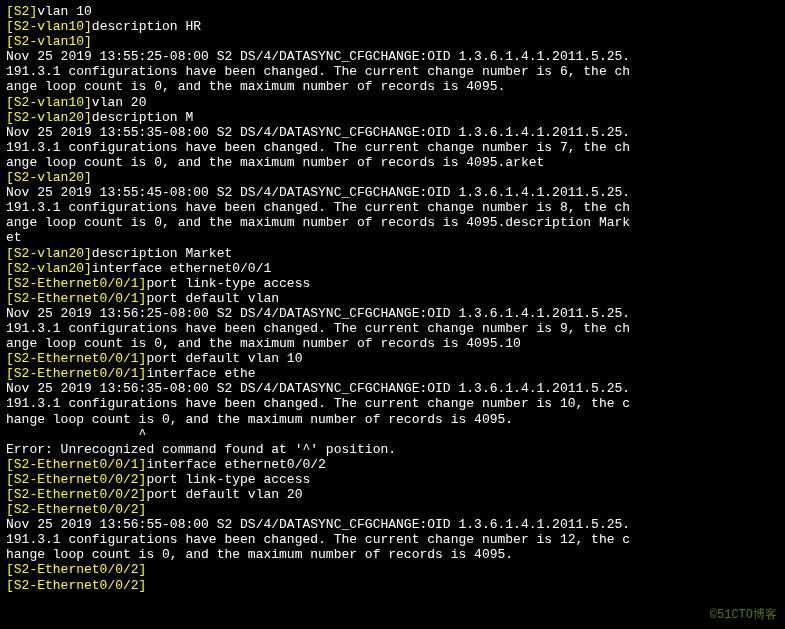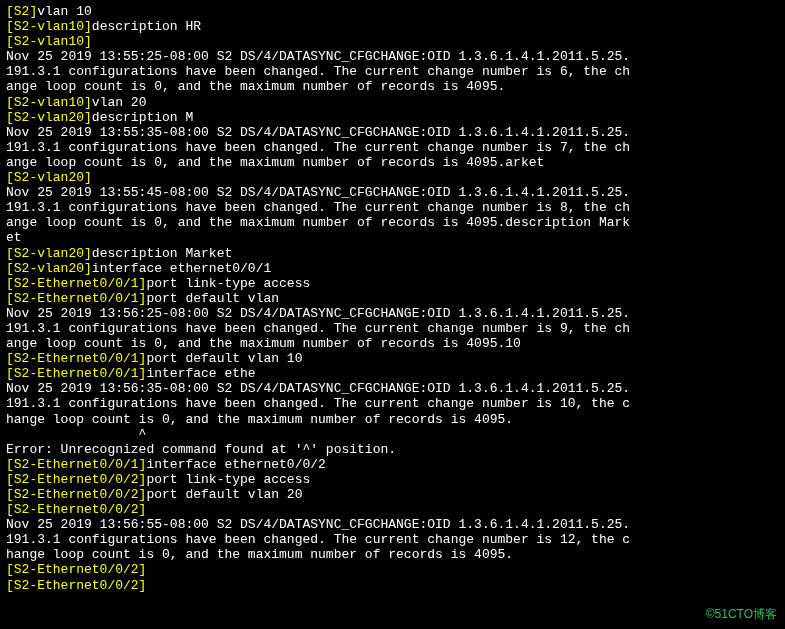--- a/index.html
+++ b/index.html
@@ -18,22 +18,22 @@
     color: #fff;
     padding: 4px 6px;
     white-space: pre;
     letter-spacing: 0px;
   }
   .y { color: #ffff00; margin-top: 45px; }
   .watermark {
     position: absolute;
     right: 8px;
     bottom: 6px;
-    color: #22c55e;
-    font-family: Liberation Sans, sans-serif;
+    color: #4d7c0f;
+    font-family: Liberation Mono, monospace;
     font-size: 12px;
     pointer-events: none;
   }
 </style>
 </head>
 <body>
 
 <div class="terminal" id="term"><div><span class="y">[S2]</span><span>vlan 10</span></div><div><span class="y">[S2-vlan10]</span><span>description HR</span></div><div><span class="y">[S2-vlan10]</span></div><div><span>Nov 25 2019 13:55:25-08:00 S2 DS/4/DATASYNC_CFGCHANGE:OID 1.3.6.1.4.1.2011.5.25.</span></div><div><span>191.3.1 configurations have been changed. The current change number is 6, the ch</span></div><div><span>ange loop count is 0, and the maximum number of records is 4095.</span></div><div><span class="y">[S2-vlan10]</span><span>vlan 20</span></div><div><span class="y">[S2-vlan20]</span><span>description M</span></div><div><span>Nov 25 2019 13:55:35-08:00 S2 DS/4/DATASYNC_CFGCHANGE:OID 1.3.6.1.4.1.2011.5.25.</span></div><div><span>191.3.1 configurations have been changed. The current change number is 7, the ch</span></div><div><span>ange loop count is 0, and the maximum number of records is 4095.arket</span></div><div><span class="y">[S2-vlan20]</span></div><div><span>Nov 25 2019 13:55:45-08:00 S2 DS/4/DATASYNC_CFGCHANGE:OID 1.3.6.1.4.1.2011.5.25.</span></div><div><span>191.3.1 configurations have been changed. The current change number is 8, the ch</span></div><div><span>ange loop count is 0, and the maximum number of records is 4095.description Mark</span></div><div><span>et</span></div><div><span class="y">[S2-vlan20]</span><span>description Market</span></div><div><span class="y">[S2-vlan20]</span><span>interface ethernet0/0/1</span></div><div><span class="y">[S2-Ethernet0/0/1]</span><span>port link-type access</span></div><div><span class="y">[S2-Ethernet0/0/1]</span><span>port default vlan</span></div><div><span>Nov 25 2019 13:56:25-08:00 S2 DS/4/DATASYNC_CFGCHANGE:OID 1.3.6.1.4.1.2011.5.25.</span></div><div><span>191.3.1 configurations have been changed. The current change number is 9, the ch</span></div><div><span>ange loop count is 0, and the maximum number of records is 4095.10</span></div><div><span class="y">[S2-Ethernet0/0/1]</span><span>port default vlan 10</span></div><div><span class="y">[S2-Ethernet0/0/1]</span><span>interface ethe</span></div><div><span>Nov 25 2019 13:56:35-08:00 S2 DS/4/DATASYNC_CFGCHANGE:OID 1.3.6.1.4.1.2011.5.25.</span></div><div><span>191.3.1 configurations have been changed. The current change number is 10, the c</span></div><div><span>hange loop count is 0, and the maximum number of records is 4095.</span></div><div><span>                 ^</span></div><div><span>Error: Unrecognized command found at '^' position.</span></div><div><span class="y">[S2-Ethernet0/0/1]</span><span>interface ethernet0/0/2</span></div><div><span class="y">[S2-Ethernet0/0/2]</span><span>port link-type access</span></div><div><span class="y">[S2-Ethernet0/0/2]</span><span>port default vlan 20</span></div><div><span class="y">[S2-Ethernet0/0/2]</span></div><div><span>Nov 25 2019 13:56:55-08:00 S2 DS/4/DATASYNC_CFGCHANGE:OID 1.3.6.1.4.1.2011.5.25.</span></div><div><span>191.3.1 configurations have been changed. The current change number is 12, the c</span></div><div><span>hange loop count is 0, and the maximum number of records is 4095.</span></div><div><span class="y">[S2-Ethernet0/0/2]</span></div><div><span class="y">[S2-Ethernet0/0/2]</span></div></div>
 <div class="watermark">©51CTO博客</div>
 

